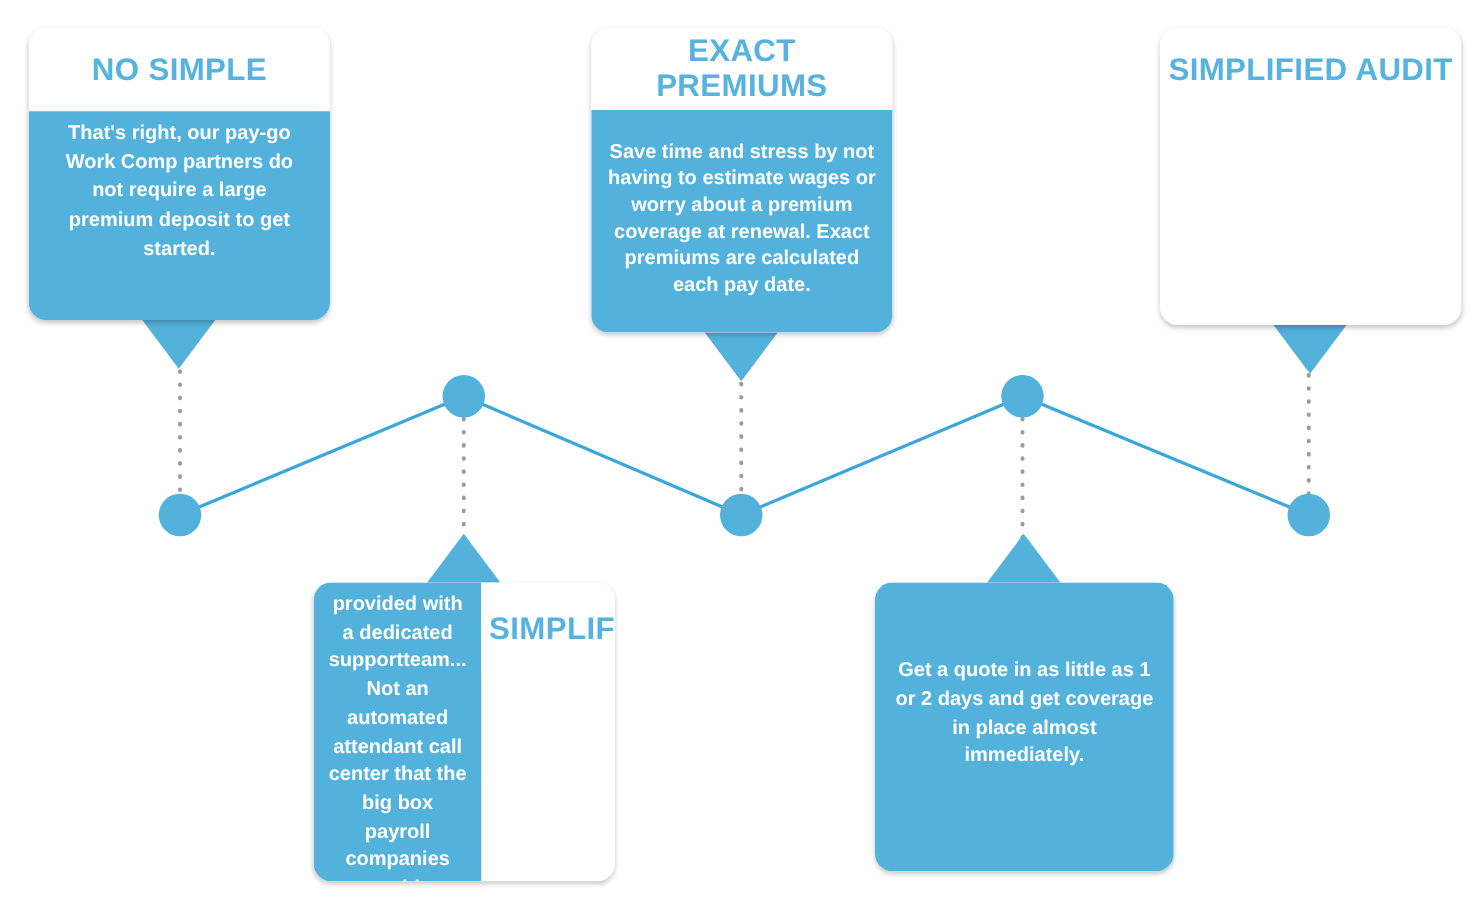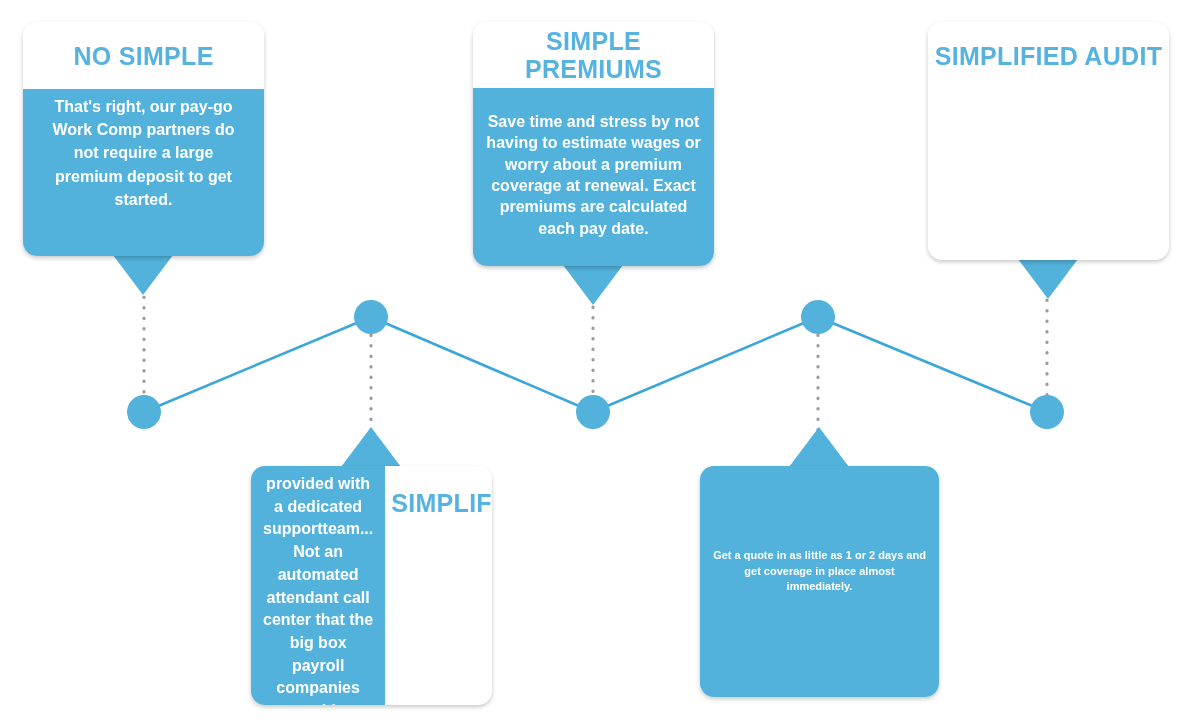--- a/index.html
+++ b/index.html
@@ -120,21 +120,21 @@
   #card-simplified-audit { left: 928px; top: 22px; width: 241px; height: 238px; }
   #card-simplified-audit .card-title { height: 68px; font-size: 25px; padding: 0 6px; }
   #card-simplified-audit .card-body  { font-size: 16px; line-height: 1.42; padding-bottom: 44px; }
 
   #card-dedicated-support { left: 251px; top: 466px; width: 241px; height: 239px; }
   #card-dedicated-support .card-title { height: 73px; font-size: 25px; padding: 0 6px; order: 2; }
   #card-dedicated-support .card-body  { font-size: 16px; line-height: 1.42; order: 1; padding: 8px 12px 6px; }
 
   #card-quick-simple { left: 700px; top: 466px; width: 239px; height: 231px; }
   #card-quick-simple .card-title { height: 64px; font-size: 25px; padding: 0 6px; order: 2; }
-  #card-quick-simple .card-body  { font-size: 11px; line-height: 1.42; order: 1; padding: 10px 12px 30px; justify-content: center; }
+  #card-quick-simple .card-body  { font-size: 16px; line-height: 1.42; order: 1; padding: 10px 12px 30px; justify-content: center; }
 
   
   #tail-no-deposit       { left: 113px; top: 255px; }
   #tail-exact-premiums   { left: 563px; top: 265px; }
   #tail-simplified-audit { left: 1018px; top: 259px; }
   #tail-dedicated-support{ left: 341px; top: 427px; }
   #tail-quick-simple     { left: 789px; top: 427px; }
 </style>
 </head>
 <body>
@@ -172,21 +172,21 @@
     <div class="card-inner">
       <div class="card-title">NO SIMPLE</div>
       <div class="card-body">
         <p>That's right, our pay-go Work Comp partners do not require a large premium deposit to get started.</p>
       </div>
     </div>
   </div>
 
   <div class="card card-top" id="card-exact-premiums">
     <div class="card-inner">
-      <div class="card-title">SIMPLE PREMIUMS</div>
+      <div class="card-title">EXACT PREMIUMS</div>
       <div class="card-body">
         <p>Save time and stress by not having to estimate wages or worry about a premium coverage at renewal. Exact premiums are calculated each pay date.</p>
       </div>
     </div>
   </div>
 
   <div class="card card-top" id="card-simplified-audit">
     <div class="card-inner">
       <div class="card-title">SIMPLIFIED AUDIT</div>
     </div>

